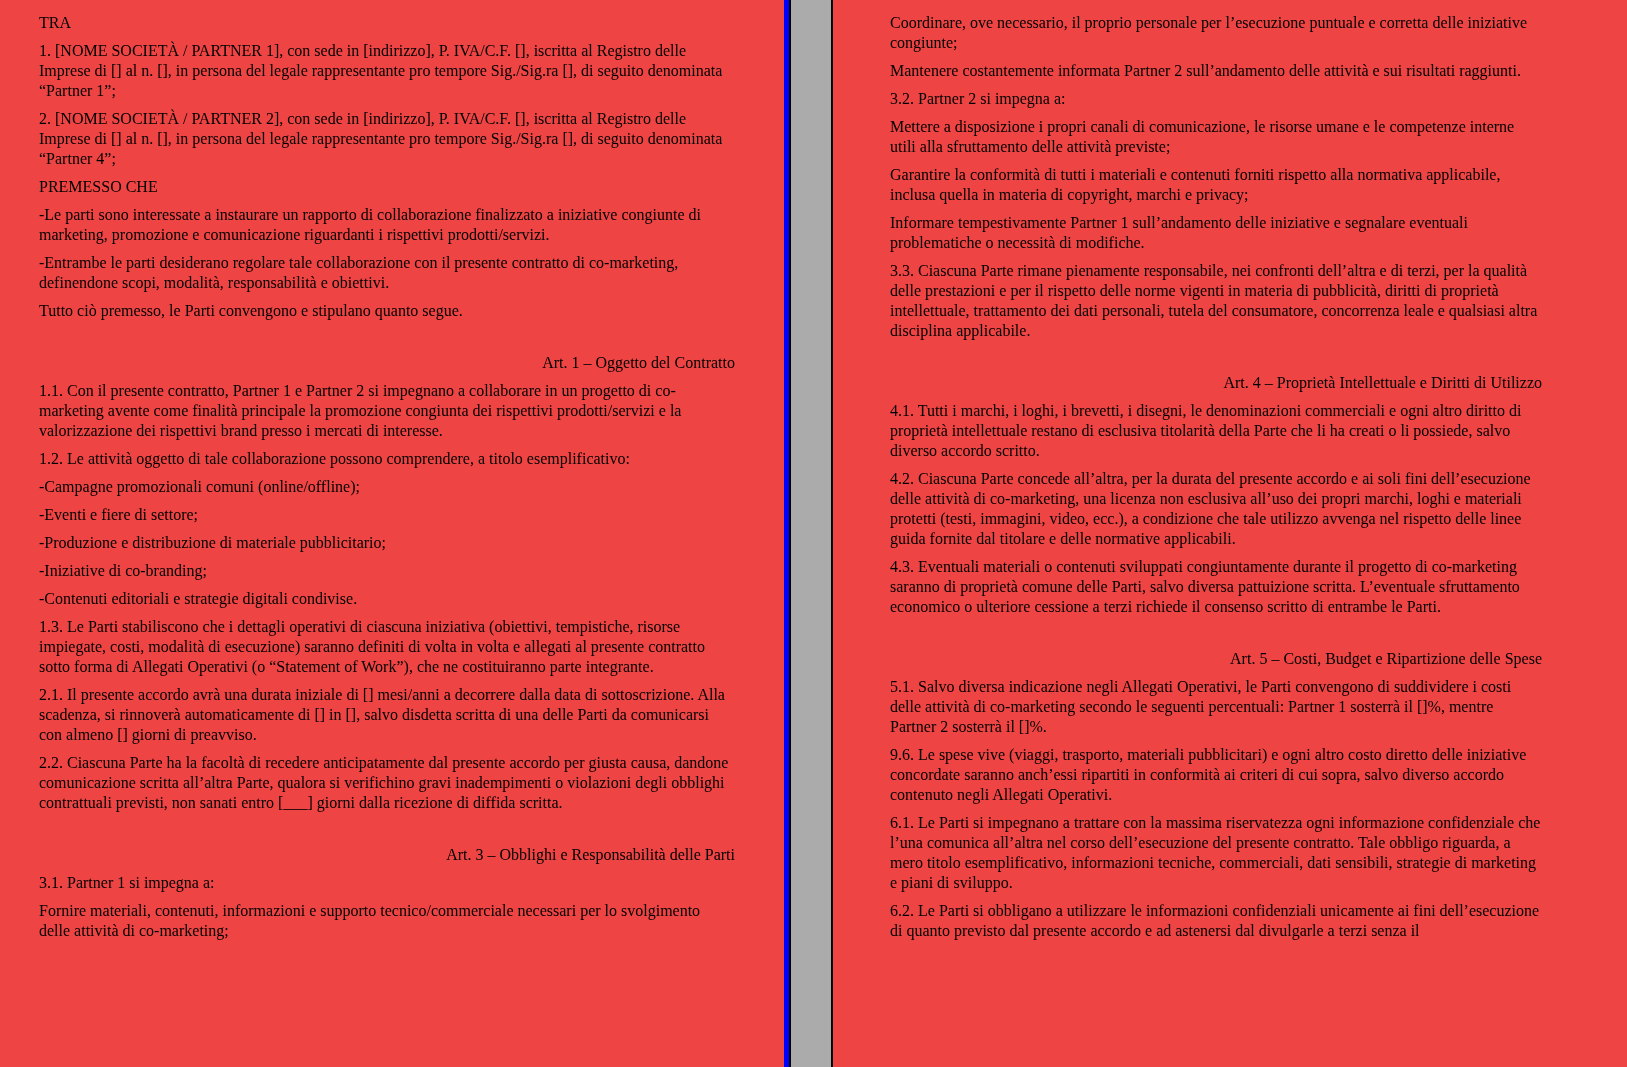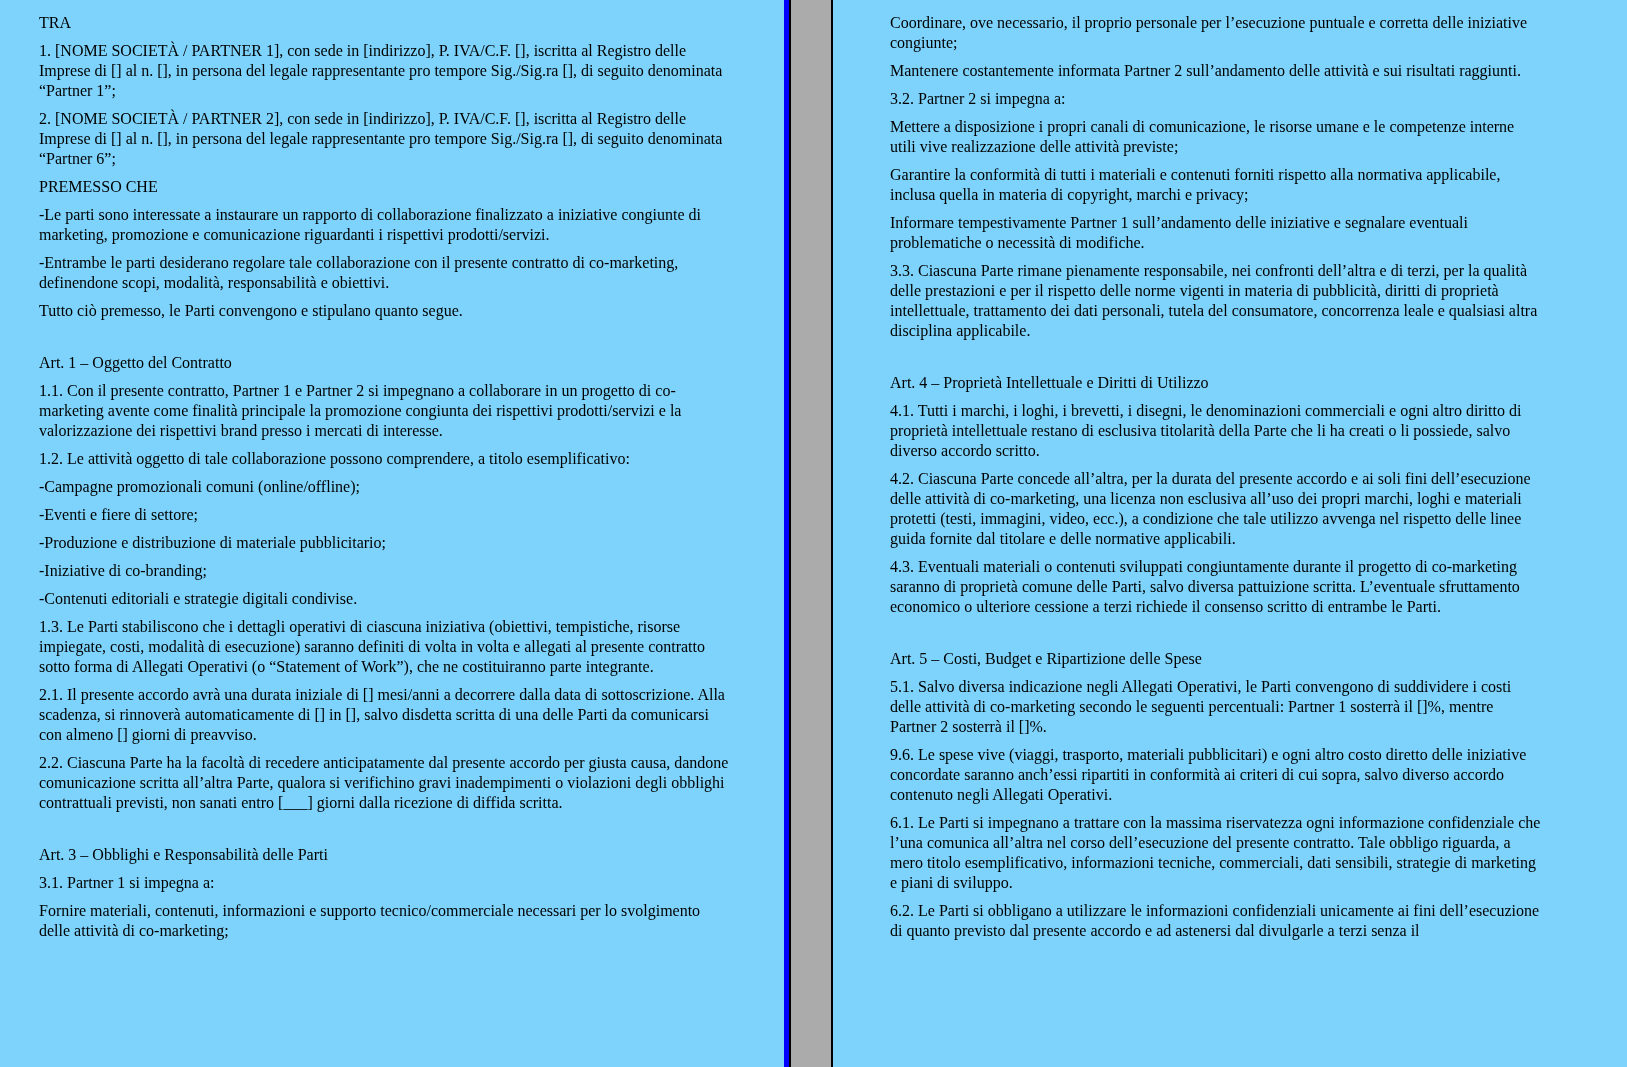--- a/index.html
+++ b/index.html
@@ -10,55 +10,55 @@
     position: relative;
     overflow: hidden;
     background: #ffffff;
     color: #000000;
     font-family: "Liberation Serif", serif;
   }
   .page {
     position: absolute;
     top: 0;
     bottom: 0;
-    background: #7dd3fc;
+    background: #ef4444;
   }
   .page--left { left: 0; width: 784px; }
   .page--right { left: 833px; right: 0; padding-left: 24px; }
   .page-content { position: absolute; top: 13px; }
   .page--left .page-content { left: 39px; width: 696px; }
   .page--right .page-content { left: 57px; width: 652px; }
   p.block {
     margin: 0 0 8px 0;
     font-size: 16px;
     line-height: 20px;
     text-align: left;
     white-space: normal;
   }
-  p.block.article { margin-top: 32px; }
+  p.block.article { margin-top: 32px; text-align: right; }
   .divider {
     position: absolute;
     top: 0;
     bottom: 0;
     left: 784px;
     width: 49px;
     display: flex;
   }
   .divider .accent { width: 5px; background: #0000ff; }
   .divider .edge { width: 2px; background: #000000; }
   .divider .gutter { width: 40px; background: #ababab; }
 </style>
 </head>
 <body>
 
 <div class="page page--left">
   <div class="page-content">
       <p class="block heading">TRA</p>
       <p class="block paragraph">1. [NOME SOCIETÀ / PARTNER 1], con sede in [indirizzo], P. IVA/C.F. [], iscritta al Registro delle Imprese di [] al n. [], in persona del legale rappresentante pro tempore Sig./Sig.ra [], di seguito denominata “Partner 1”;</p>
-      <p class="block paragraph">2. [NOME SOCIETÀ / PARTNER 2], con sede in [indirizzo], P. IVA/C.F. [], iscritta al Registro delle Imprese di [] al n. [], in persona del legale rappresentante pro tempore Sig./Sig.ra [], di seguito denominata “Partner 6”;</p>
+      <p class="block paragraph">2. [NOME SOCIETÀ / PARTNER 2], con sede in [indirizzo], P. IVA/C.F. [], iscritta al Registro delle Imprese di [] al n. [], in persona del legale rappresentante pro tempore Sig./Sig.ra [], di seguito denominata “Partner 4”;</p>
       <p class="block heading">PREMESSO CHE</p>
       <p class="block paragraph">-Le parti sono interessate a instaurare un rapporto di collaborazione finalizzato a iniziative congiunte di marketing, promozione e comunicazione riguardanti i rispettivi prodotti/servizi.</p>
       <p class="block paragraph">-Entrambe le parti desiderano regolare tale collaborazione con il presente contratto di co-marketing, definendone scopi, modalità, responsabilità e obiettivi.</p>
       <p class="block paragraph">Tutto ciò premesso, le Parti convengono e stipulano quanto segue.</p>
       <p class="block article">Art. 1 – Oggetto del Contratto</p>
       <p class="block paragraph">1.1. Con il presente contratto, Partner 1 e Partner 2 si impegnano a collaborare in un progetto di co-marketing avente come finalità principale la promozione congiunta dei rispettivi prodotti/servizi e la valorizzazione dei rispettivi brand presso i mercati di interesse.</p>
       <p class="block paragraph">1.2. Le attività oggetto di tale collaborazione possono comprendere, a titolo esemplificativo:</p>
       <p class="block paragraph">-Campagne promozionali comuni (online/offline);</p>
       <p class="block paragraph">-Eventi e fiere di settore;</p>
       <p class="block paragraph">-Produzione e distribuzione di materiale pubblicitario;</p>
@@ -78,21 +78,21 @@
   <div class="edge"></div>
   <div class="gutter"></div>
   <div class="edge"></div>
 </div>
 
 <div class="page page--right">
   <div class="page-content">
       <p class="block paragraph">Coordinare, ove necessario, il proprio personale per l’esecuzione puntuale e corretta delle iniziative congiunte;</p>
       <p class="block paragraph">Mantenere costantemente informata Partner 2 sull’andamento delle attività e sui risultati raggiunti.</p>
       <p class="block paragraph">3.2. Partner 2 si impegna a:</p>
-      <p class="block paragraph">Mettere a disposizione i propri canali di comunicazione, le risorse umane e le competenze interne utili vive realizzazione delle attività previste;</p>
+      <p class="block paragraph">Mettere a disposizione i propri canali di comunicazione, le risorse umane e le competenze interne utili alla sfruttamento delle attività previste;</p>
       <p class="block paragraph">Garantire la conformità di tutti i materiali e contenuti forniti rispetto alla normativa applicabile, inclusa quella in materia di copyright, marchi e privacy;</p>
       <p class="block paragraph">Informare tempestivamente Partner 1 sull’andamento delle iniziative e segnalare eventuali problematiche o necessità di modifiche.</p>
       <p class="block paragraph">3.3. Ciascuna Parte rimane pienamente responsabile, nei confronti dell’altra e di terzi, per la qualità delle prestazioni e per il rispetto delle norme vigenti in materia di pubblicità, diritti di proprietà intellettuale, trattamento dei dati personali, tutela del consumatore, concorrenza leale e qualsiasi altra disciplina applicabile.</p>
       <p class="block article">Art. 4 – Proprietà Intellettuale e Diritti di Utilizzo</p>
       <p class="block paragraph">4.1. Tutti i marchi, i loghi, i brevetti, i disegni, le denominazioni commerciali e ogni altro diritto di proprietà intellettuale restano di esclusiva titolarità della Parte che li ha creati o li possiede, salvo diverso accordo scritto.</p>
       <p class="block paragraph">4.2. Ciascuna Parte concede all’altra, per la durata del presente accordo e ai soli fini dell’esecuzione delle attività di co-marketing, una licenza non esclusiva all’uso dei propri marchi, loghi e materiali protetti (testi, immagini, video, ecc.), a condizione che tale utilizzo avvenga nel rispetto delle linee guida fornite dal titolare e delle normative applicabili.</p>
       <p class="block paragraph">4.3. Eventuali materiali o contenuti sviluppati congiuntamente durante il progetto di co-marketing saranno di proprietà comune delle Parti, salvo diversa pattuizione scritta. L’eventuale sfruttamento economico o ulteriore cessione a terzi richiede il consenso scritto di entrambe le Parti.</p>
       <p class="block article">Art. 5 – Costi, Budget e Ripartizione delle Spese</p>
       <p class="block paragraph">5.1. Salvo diversa indicazione negli Allegati Operativi, le Parti convengono di suddividere i costi delle attività di co-marketing secondo le seguenti percentuali: Partner 1 sosterrà il []%, mentre Partner 2 sosterrà il []%.</p>
       <p class="block paragraph">9.6. Le spese vive (viaggi, trasporto, materiali pubblicitari) e ogni altro costo diretto delle iniziative concordate saranno anch’essi ripartiti in conformità ai criteri di cui sopra, salvo diverso accordo contenuto negli Allegati Operativi.</p>

